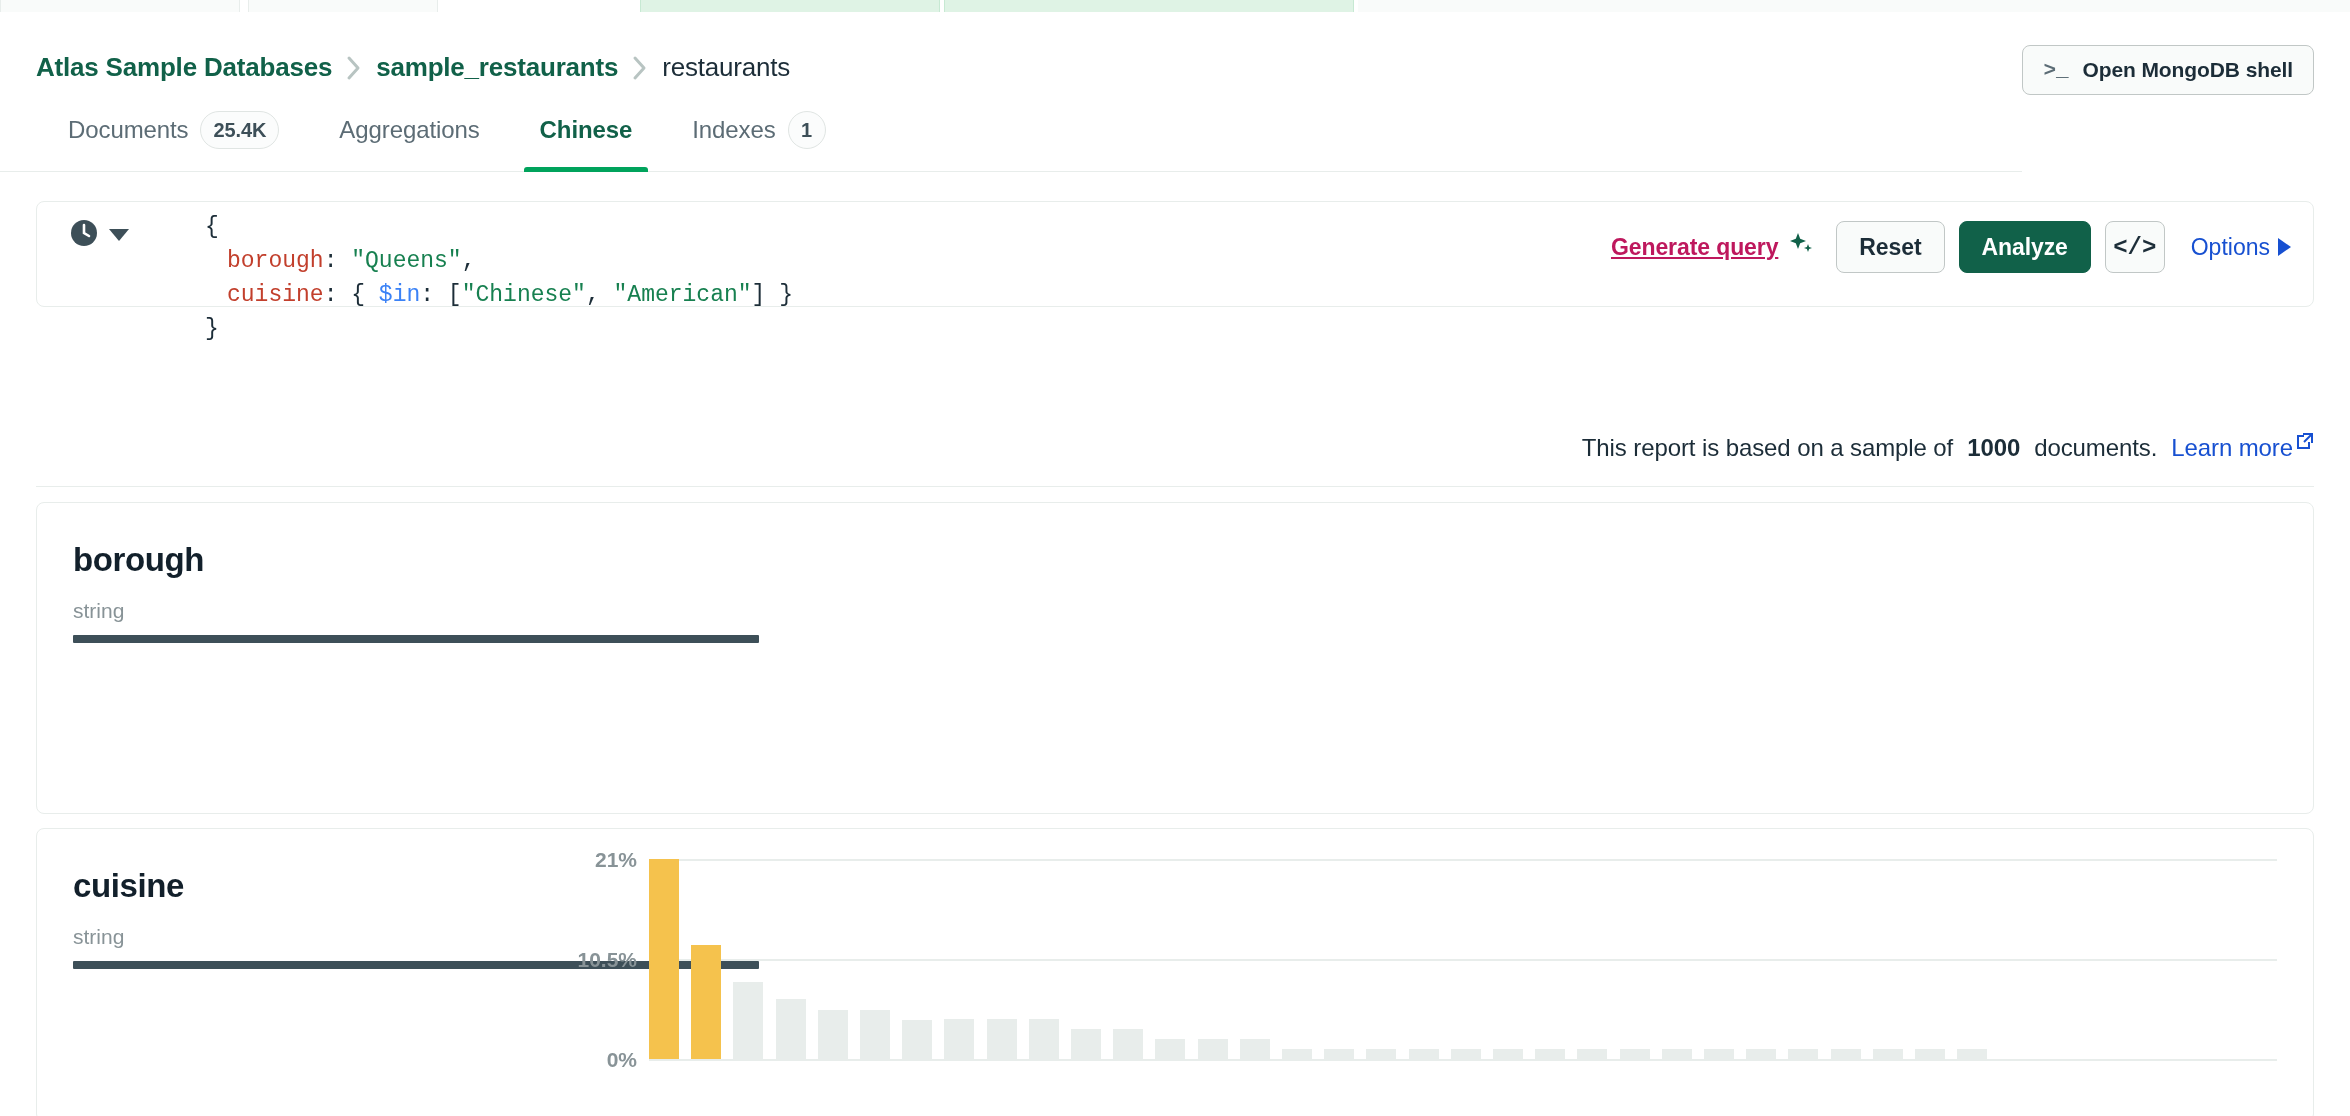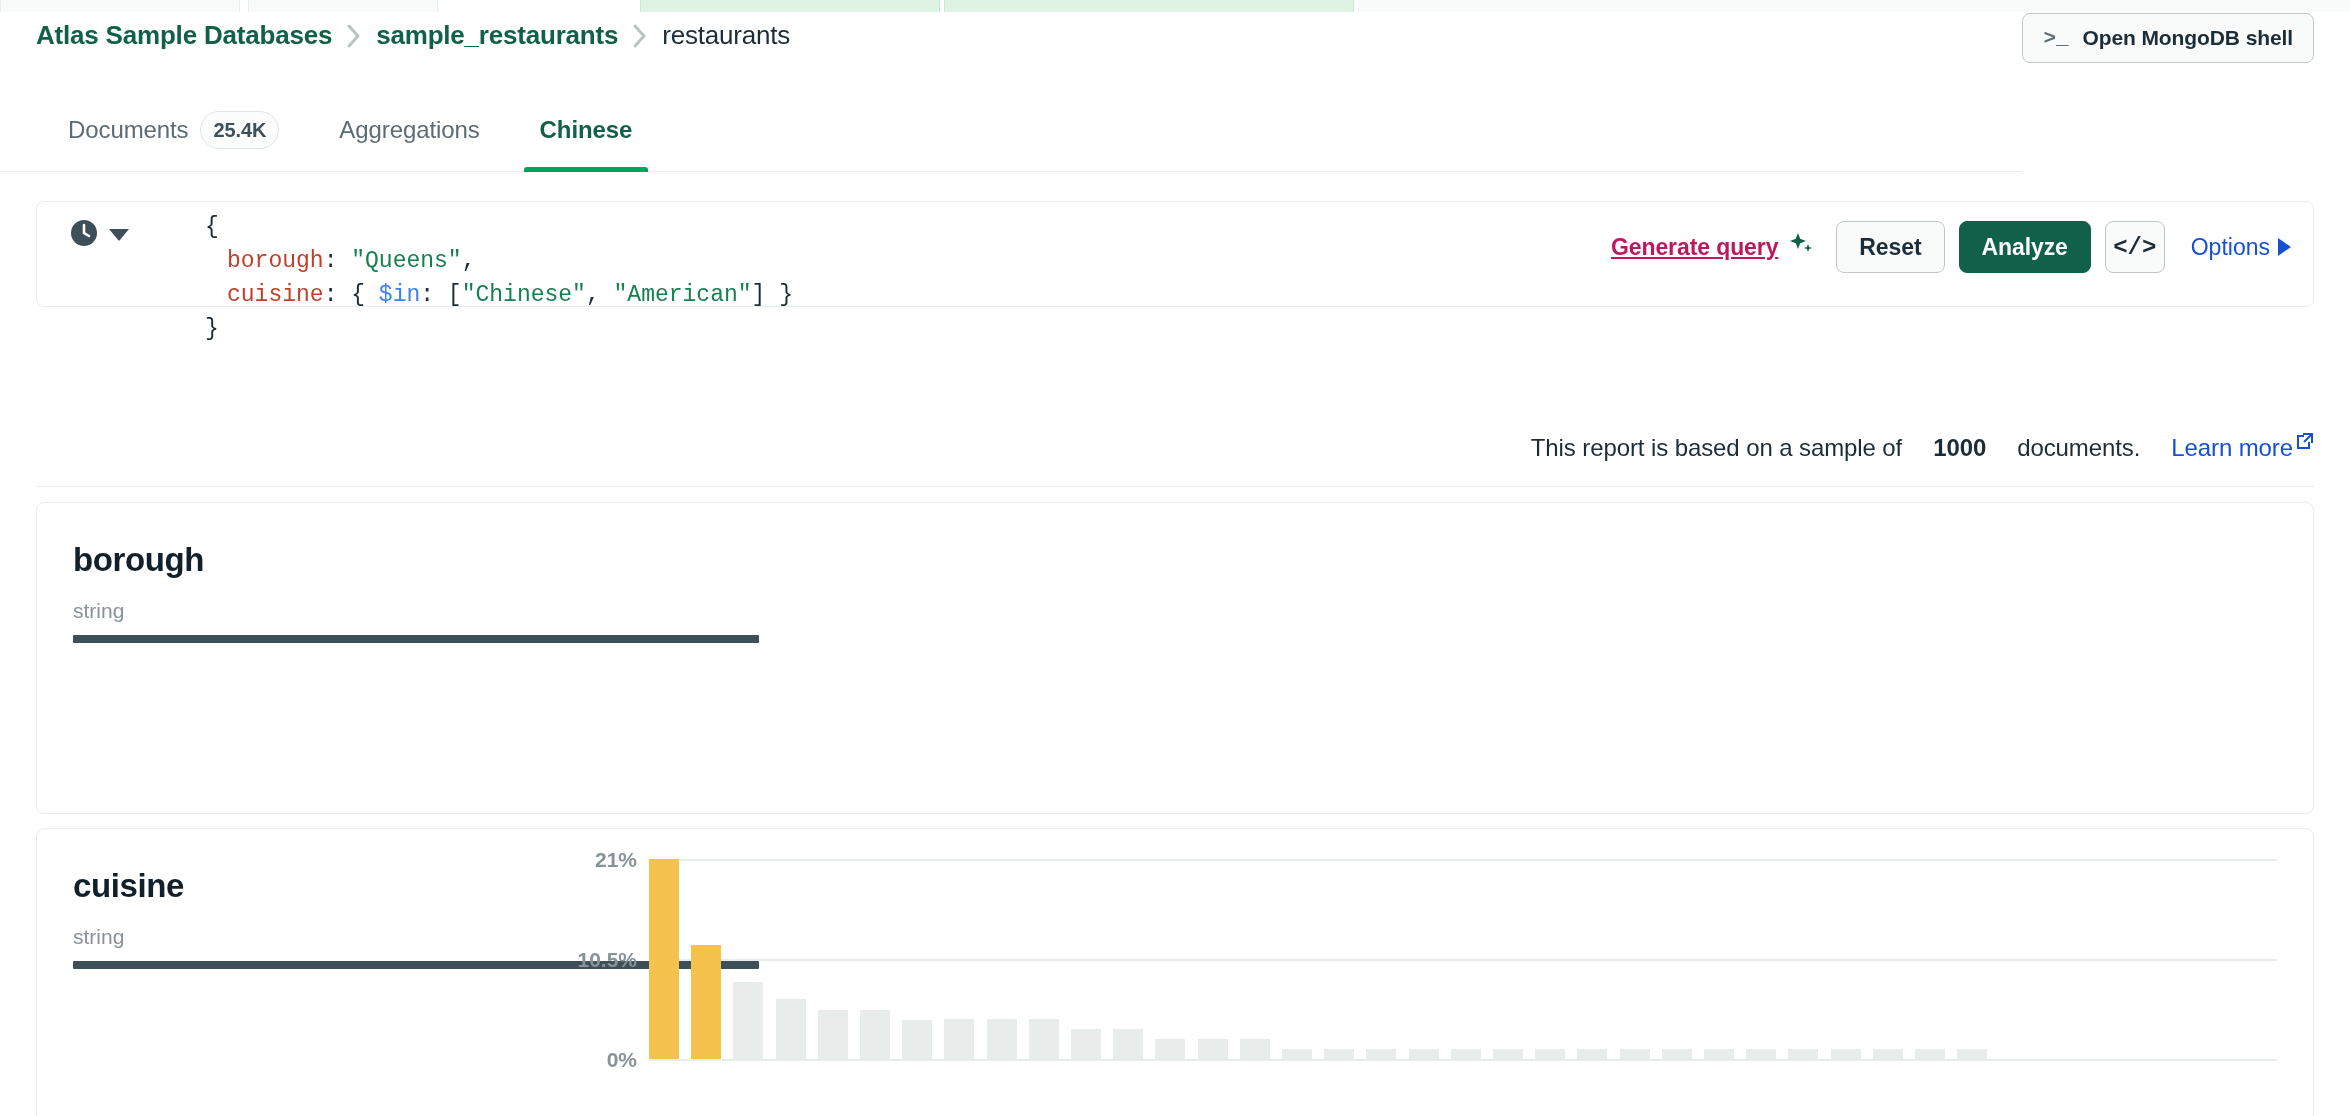--- a/index.html
+++ b/index.html
@@ -24,21 +24,21 @@
   }
   .tabstrip .tabseg.active { background: #dff3e5; border-color: #c7e9d3; }
   .tabstrip .tabseg.plain  { background: #f9fbfa; border: none; }
   .strip-bottom {
     position: absolute; left:0; top: 12px; width: 2350px; height: 4px;
     background: #ffffff;
   }
 
   
   .header {
-    position: absolute; left: 0; top: 0; width: 2350px; height: 62px;
+    position: absolute; left: 0; top: 32px; width: 2350px; height: 62px;
   }
   .breadcrumb {
     position: absolute; left: 36px; top: 20px;
     display: flex; align-items: center; gap: 14px;
     font-size: 26px; letter-spacing: -0.2px;
   }
   .crumb-link { color: #116149; font-weight: 700; cursor: pointer; }
   .crumb-link.plain { color: #1c2d38; font-weight: 400; }
   .crumb-sep { color: #b8c4c2; font-size: 24px; line-height: 1; }
   .crumb-sep svg { display:block; }
@@ -137,21 +137,21 @@
     color: #1750d1; font-size: 23px; cursor: pointer;
   }
   .tri-right {
     width: 0; height: 0; border-top: 9px solid transparent;
     border-bottom: 9px solid transparent; border-left: 13px solid #1750d1;
   }
 
   
   .samplenote {
     position: absolute; right: 36px; top: 434px;
-    display: flex; align-items: baseline; gap: 31px;
+    display: flex; align-items: baseline; gap: 14px;
     font-size: 24px; color: #1c2d38; letter-spacing: -0.1px;
   }
   .samplenote b { font-weight: 700; }
   .learn {
     color: #1750d1; cursor: pointer;
     display: inline-flex; align-items: flex-start; gap: 3px;
   }
   .ext { position: relative; top: -6px; }
 
   .hr {
@@ -254,20 +254,24 @@
   <div class="tabs-inner">
     <div class="tab">
       <span>Documents</span>
       <span class="badge">25.4K</span>
     </div>
     <div class="tab">
       <span>Aggregations</span>
     </div>
     <div class="tab active">
       <span>Chinese</span>
+    </div>
+    <div class="tab">
+      <span>Indexes</span>
+      <span class="badge small">1</span>
     </div>
   </div>
 </div>
 
 <div class="qcard">
   <div class="clock-wrap">
     <span>
       <svg width="30" height="30" viewBox="0 0 30 30">
         <circle cx="15" cy="15" r="13" fill="#3d4f58"></circle>
         <path d="M15 7 L15 15 L20 18" fill="none" stroke="#ffffff" stroke-width="2.6" stroke-linecap="round"></path>

